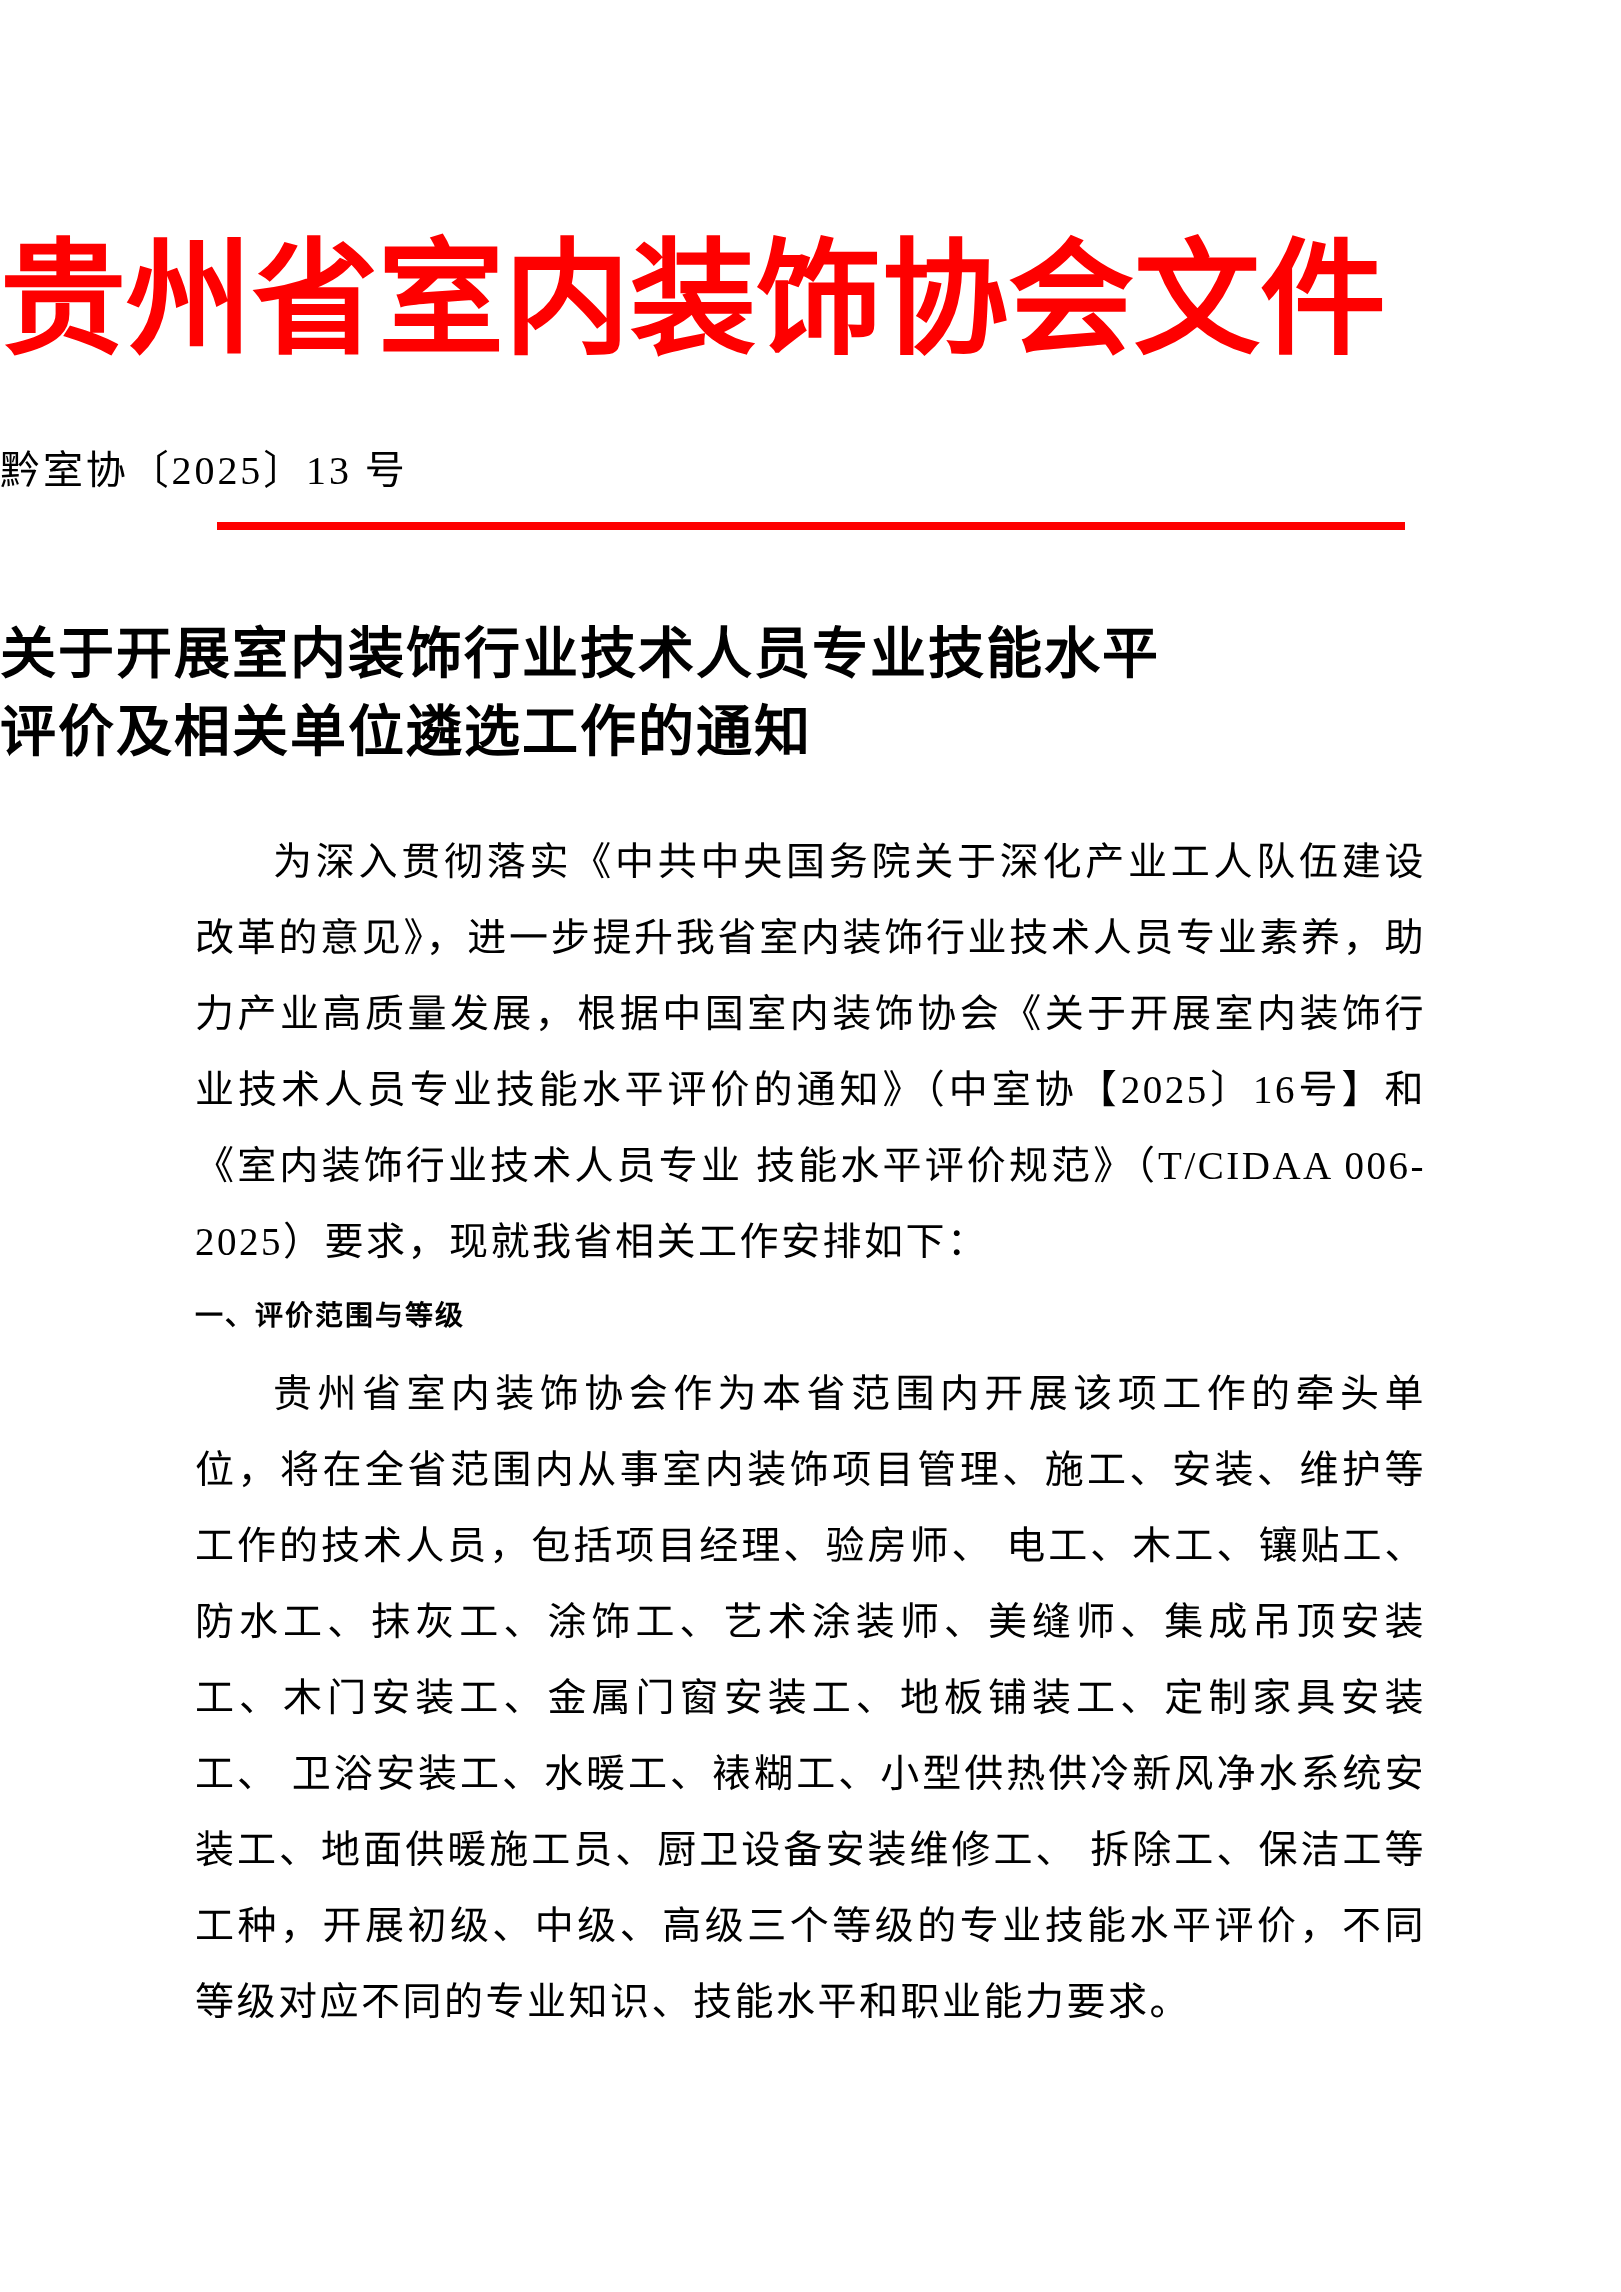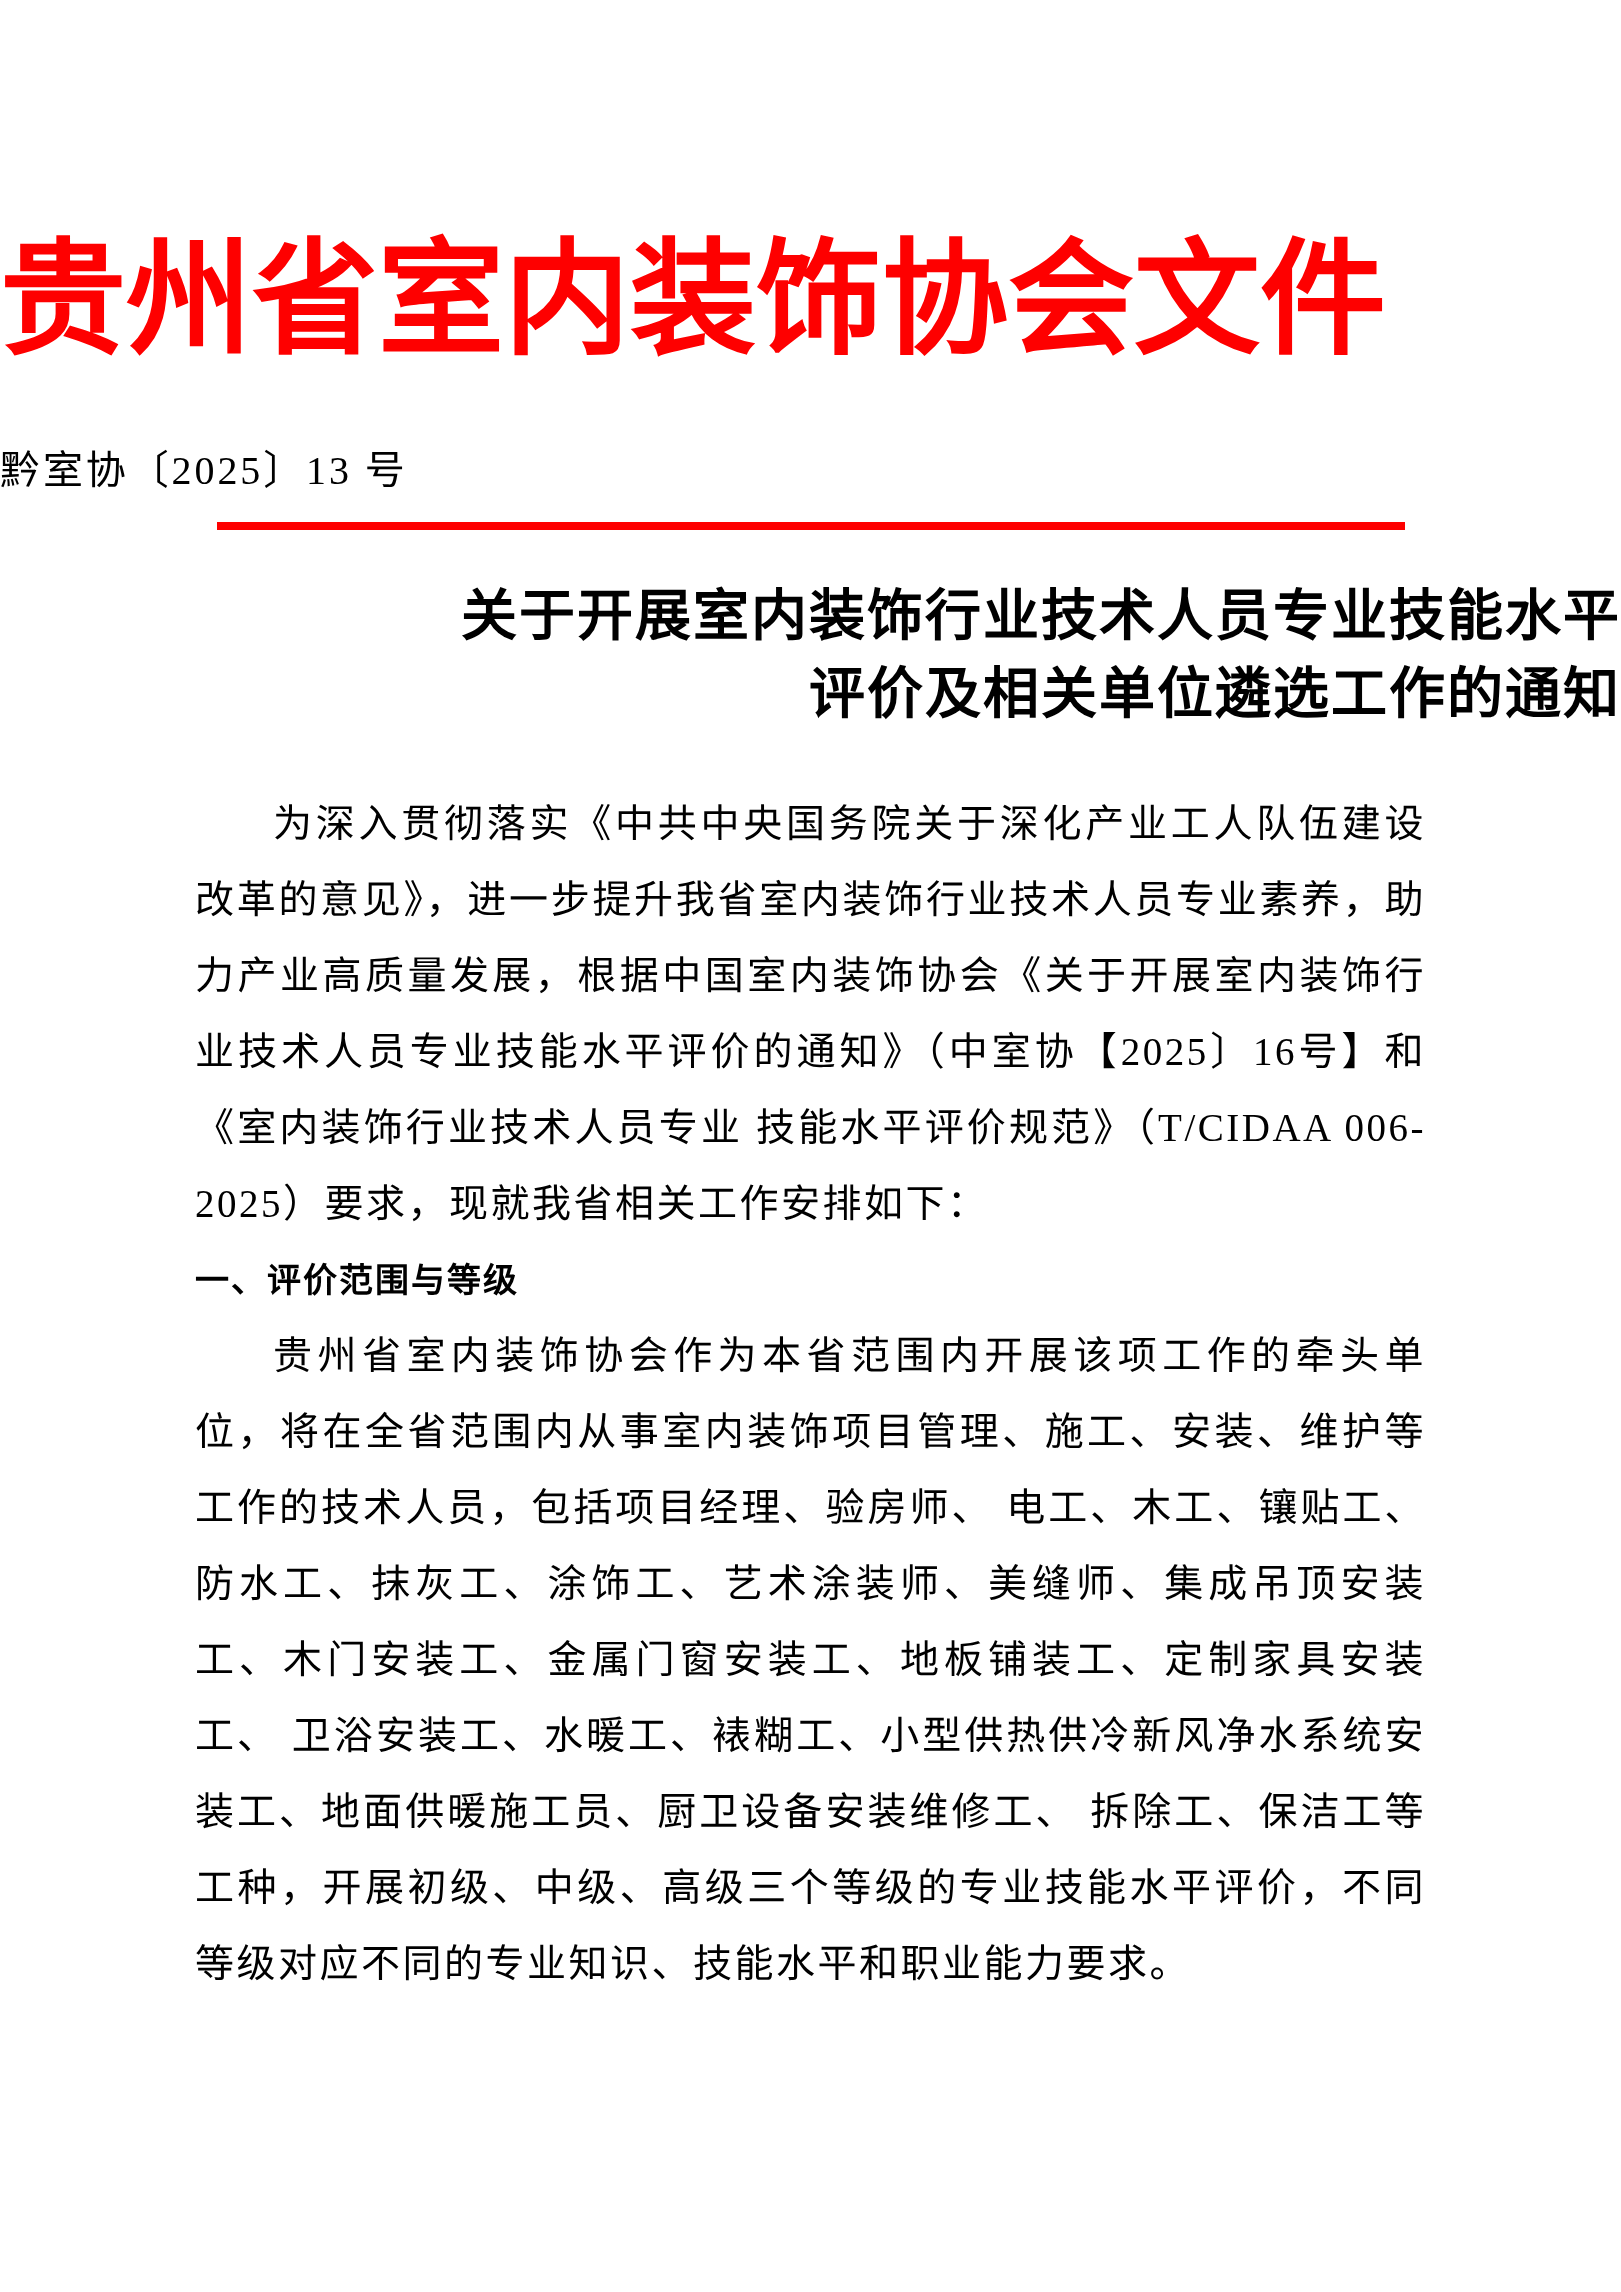--- a/index.html
+++ b/index.html
@@ -33,22 +33,22 @@
     letter-spacing: 2.9px;
     white-space: nowrap;
   }
   .red-rule {
     width: 1188px;
     height: 8.8px;
     background: #fe0000;
     margin: 26.5px auto 0 auto;
   }
   .notice-title {
-    margin-top: 47px;
-    text-align: right;
+    margin-top: 85px;
+    text-align: left;
     font-weight: bold;
     font-size: 56px;
     line-height: 78px;
     letter-spacing: 2px;
   }
   .body-block {
     width: 1231px;
     margin: 53px auto 0 auto;
     font-size: 39px;
     line-height: 76px;
@@ -56,23 +56,23 @@
     text-align: justify;
   }
   .body-block p {
     margin: 0;
     padding: 0;
   }
   .indent-2 {
     text-indent: 2em;
   }
   .section-heading {
-    font-family: Liberation Sans, sans-serif;
+    font-family: Liberation Mono, monospace;
     font-weight: bold;
-    font-size: 34px;
+    font-size: 28px;
     line-height: 76px;
     letter-spacing: 2px;
     padding-left: 27.4px;
   }
 </style>
 </head>
 <body>
 
 <div class="page">
 

